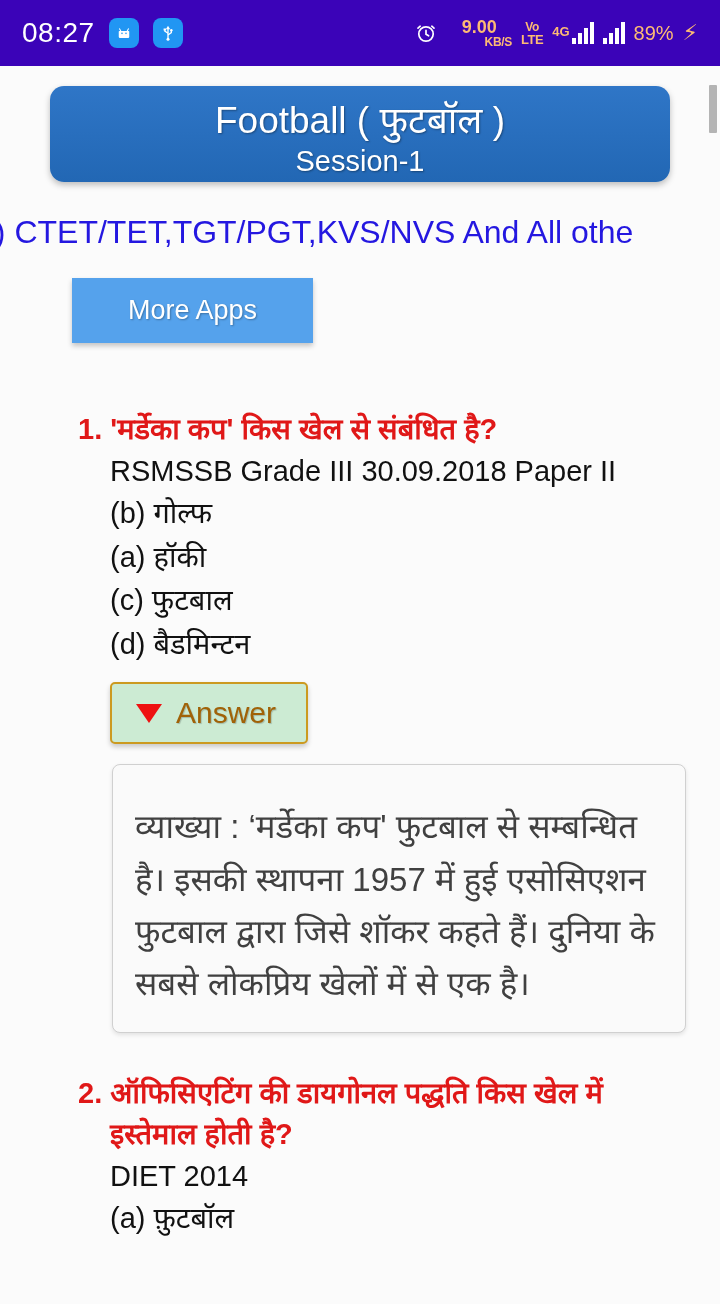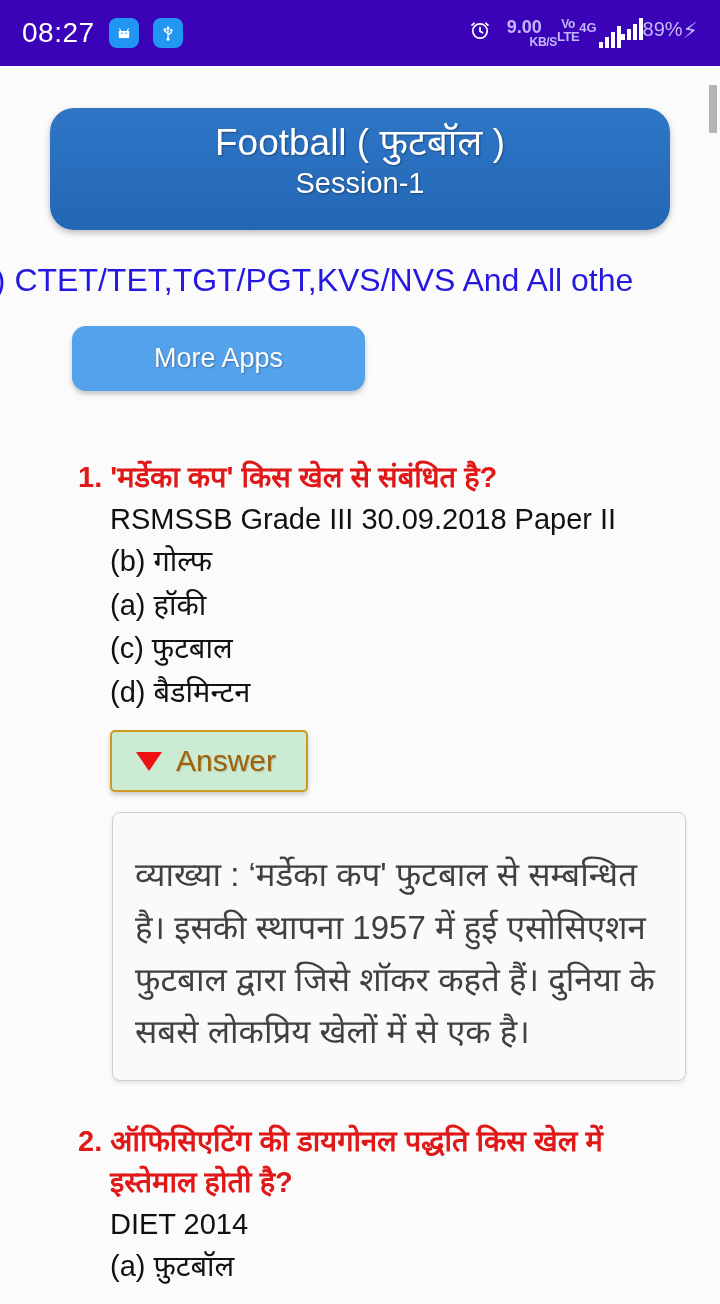--- a/index.html
+++ b/index.html
@@ -43,21 +43,23 @@
     border-radius: 8px;
     background: #2196f3;
     display: flex;
     align-items: center;
     justify-content: center;
   }
   .app-icon svg { display: block; }
 
   .status-right {
     display: flex;
-    color: #c4b5fd;
+    align-items: center;
+    gap: 9px;
+    color: #fdba74;
   }
   .alarm-icon svg { display: block; }
   .net-speed {
     display: flex;
     flex-direction: column;
     align-items: center;
     line-height: 1;
   }
   .net-speed .v { font-size: 18px; font-weight: bold; }
   .net-speed .u { font-size: 12px; font-weight: bold; letter-spacing: -0.3px; padding-left: 38px; }
@@ -102,24 +104,24 @@
     top: 19px;
     right: 3px;
     width: 8px;
     height: 48px;
     background: #b4b4b4;
     border-radius: 1px;
   }
 
   
   .title-banner {
-    margin: 42px 50px 0 50px;
+    margin: 20px 50px 0 50px;
     background: linear-gradient(180deg, #2f76c7 0%, #2267b4 100%);
-    border-radius: 24px;
-    padding: 14px 10px 28px 10px;
+    border-radius: 14px;
+    padding: 14px 10px 2px 10px;
     text-align: center;
     color: #ffffff;
     box-shadow: 0 3px 6px rgba(0,0,0,0.25);
   }
   .title-main {
     font-size: 37px;
     line-height: 1.15;
     text-shadow: 1px 1px 2px rgba(0,0,0,0.35);
   }
   .title-sub {
@@ -148,22 +150,22 @@
   
   .more-apps-row {
     margin-top: 16px;
     padding-left: 72px;
   }
   .more-apps-btn {
     display: inline-block;
     background: #55a2ec;
     color: #ffffff;
     font-size: 27px;
-    padding: 17px 82px;
-    border-radius: 14px;
+    padding: 17px 56px;
+    border-radius: 0;
     box-shadow: 0 3px 5px rgba(0,0,0,0.22);
     text-shadow: 1px 1px 2px rgba(0,0,0,0.3);
   }
 
   
   .q-block { padding: 0 28px 0 78px; }
   .q-1 { margin-top: 66px; }
   .q-2 { margin-top: 40px; }
 
   .q-title {

